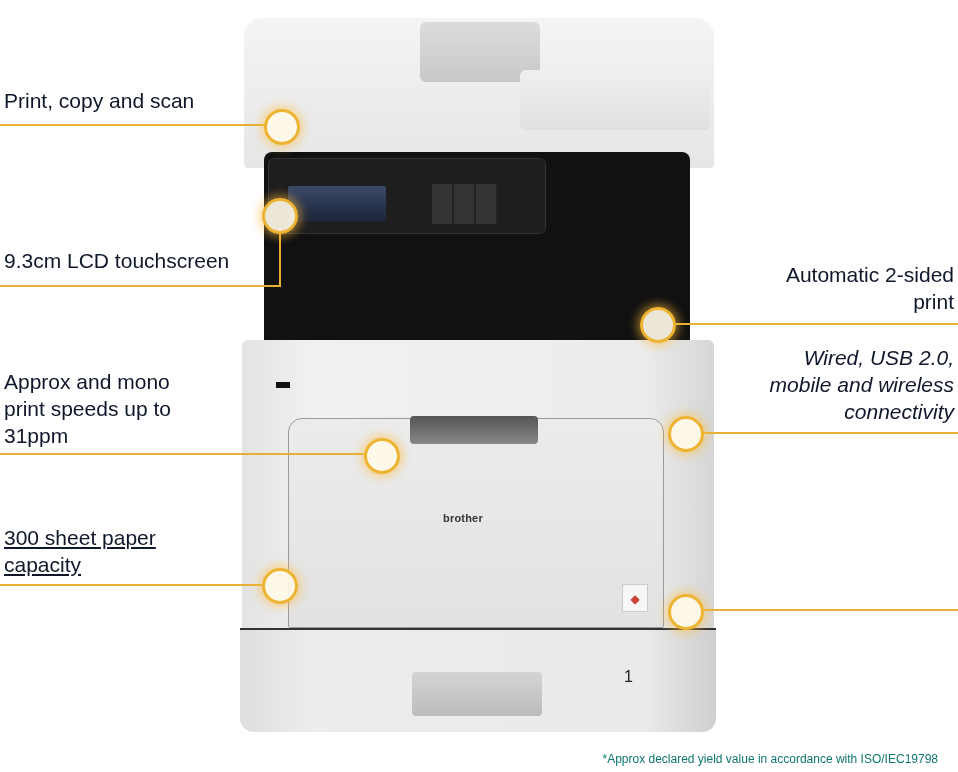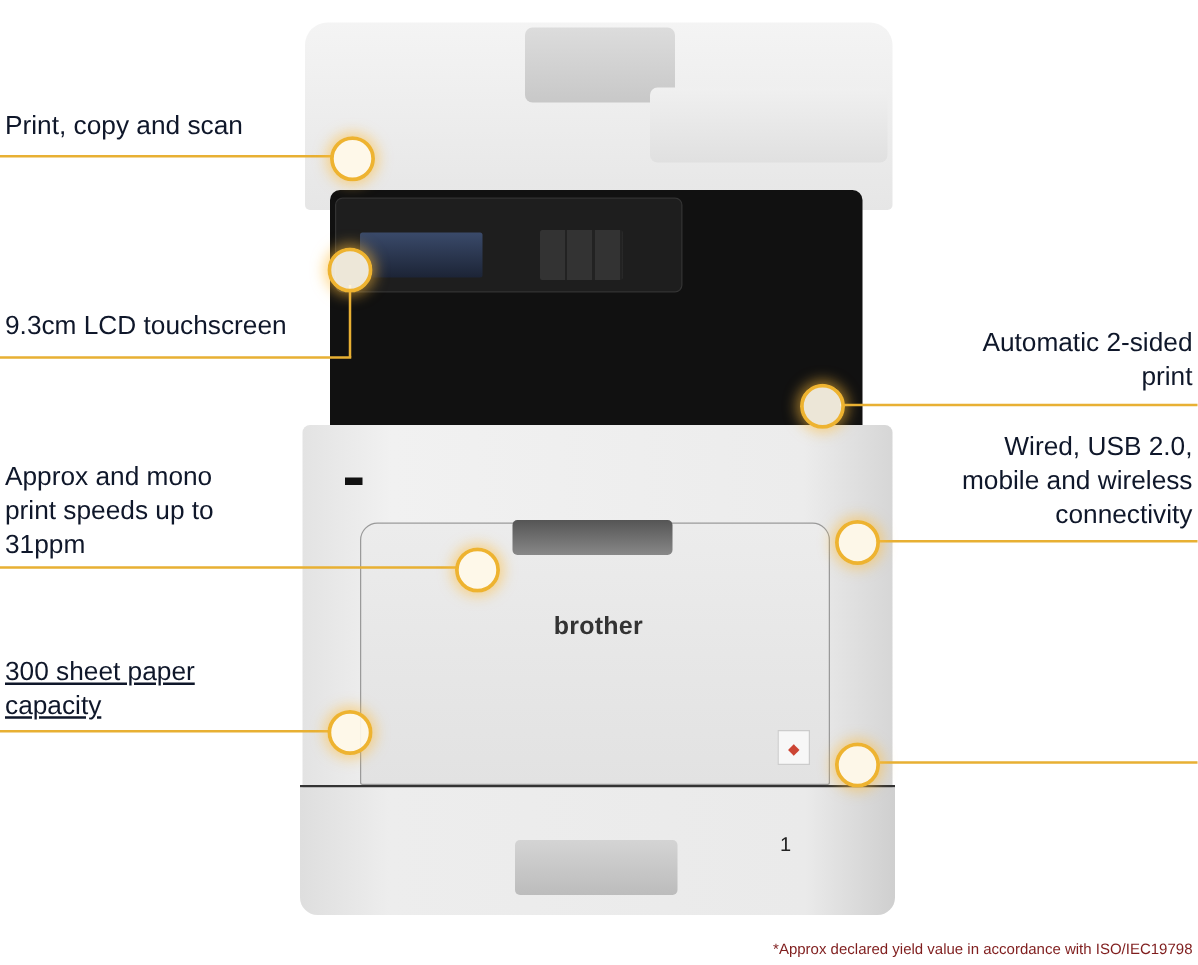--- a/index.html
+++ b/index.html
@@ -12,35 +12,35 @@
   .adf { left: 244px; top: 18px; width: 470px; height: 150px; background: linear-gradient(#f4f4f4, #e6e6e6); border-radius: 18px 18px 4px 4px; }
   .adf-tray { left: 420px; top: 22px; width: 120px; height: 60px; background: linear-gradient(#dcdcdc, #c8c8c8); border-radius: 6px; }
   .adf-out { left: 520px; top: 70px; width: 190px; height: 60px; background: linear-gradient(#f0f0f0, #e0e0e0); border-radius: 6px; }
   .panel-body { left: 264px; top: 152px; width: 426px; height: 200px; background: #111; border-radius: 8px; }
   .control-panel { left: 268px; top: 158px; width: 278px; height: 76px; background: #1e1e1e; border-radius: 6px; border: 1px solid #333; }
   .lcd { left: 288px; top: 186px; width: 98px; height: 36px; background: linear-gradient(#3a4a6a, #1c2436); border-radius: 2px; }
   .keypad { left: 432px; top: 184px; width: 66px; height: 40px; background: repeating-linear-gradient(90deg, #333 0 20px, #222 20px 22px); border-radius: 2px; }
   .mid-body { left: 242px; top: 340px; width: 472px; height: 300px; background: linear-gradient(90deg, #e3e3e3, #f1f1f1 15%, #ececec 85%, #d6d6d6); border-radius: 6px; }
   .front-door { left: 288px; top: 418px; width: 376px; height: 210px; background: linear-gradient(#ececec, #e2e2e2); border: 1px solid #9a9a9a; border-radius: 14px 14px 2px 2px; }
   .door-handle { left: 410px; top: 416px; width: 128px; height: 28px; background: linear-gradient(#555, #888); border-radius: 4px; }
-  .brand { left: 443px; top: 490px; font-size: 20px; color: #333; font-weight: bold; letter-spacing: 0.2px; }
+  .brand { left: 443px; top: 512px; font-size: 11px; color: #333; font-weight: bold; letter-spacing: 0.2px; }
   .color-badge { left: 622px; top: 584px; width: 26px; height: 28px; background: #f7f7f7; border: 1px solid #ccc; font-size: 12px; color: #c43; text-align: center; line-height: 28px; }
   .tray { left: 240px; top: 628px; width: 476px; height: 104px; background: linear-gradient(90deg, #dedede, #ededed 15%, #eaeaea 85%, #cfcfcf); border-top: 2px solid #333; border-radius: 0 0 14px 14px; }
   .tray-handle { left: 412px; top: 672px; width: 130px; height: 44px; background: linear-gradient(#d4d4d4, #bcbcbc); border-radius: 4px; }
   .tray-number { left: 624px; top: 668px; font-size: 16px; color: #222; }
   .usb-port { left: 276px; top: 382px; width: 14px; height: 6px; background: #111; }
 
   
   .callout { position: absolute; color: #0f172a; font-size: 21px; line-height: 27px; white-space: pre-line; }
   .callout.left { text-align: left; }
   .callout.right { text-align: right; }
   .line { position: absolute; height: 2px; background: #e8b033; }
   .vline { position: absolute; width: 2px; background: #e8b033; }
   .dot { position: absolute; width: 30px; height: 30px; border-radius: 50%; background: rgba(255,248,232,0.92); border: 3px solid #eeb330; box-shadow: 0 0 10px 3px rgba(255,190,60,0.55); }
-  .footnote { position: absolute; right: 4px; top: 752px; font-size: 12px; color: #7f1d1d; }
+  .footnote { position: absolute; right: 20px; top: 752px; font-size: 12px; color: #0f766e; }
 </style>
 </head>
 <body>
 
 <div class="stage">
 
   <div class="printer">
     <div class="part adf"></div>
     <div class="part adf-tray"></div>
     <div class="part adf-out"></div>
@@ -77,21 +77,21 @@
   <div class="callout left" style="left:4px; top:524px;text-decoration:underline;">300 sheet paper
 capacity</div>
   <div class="line" style="left:0; top:584px; width:264px;"></div>
   <div class="dot" style="left:262px; top:568px;"></div>
 
   <div class="callout right" style="right:4px; top:261px;">Automatic 2-sided
 print</div>
   <div class="line" style="left:672px; top:323px; width:286px;"></div>
   <div class="dot" style="left:640px; top:307px;"></div>
 
-  <div class="callout right" style="right:4px; top:344px;">Wired, USB 2.0,
+  <div class="callout right" style="right:4px; top:344px;font-style:italic;">Wired, USB 2.0,
 mobile and wireless
 connectivity</div>
   <div class="line" style="left:700px; top:432px; width:258px;"></div>
   <div class="dot" style="left:668px; top:416px;"></div>
 
   <div class="line" style="left:704px; top:609px; width:254px;"></div>
   <div class="dot" style="left:668px; top:594px;"></div>
 
   <div class="footnote">*Approx declared yield value in accordance with ISO/IEC19798</div>
 </div>

